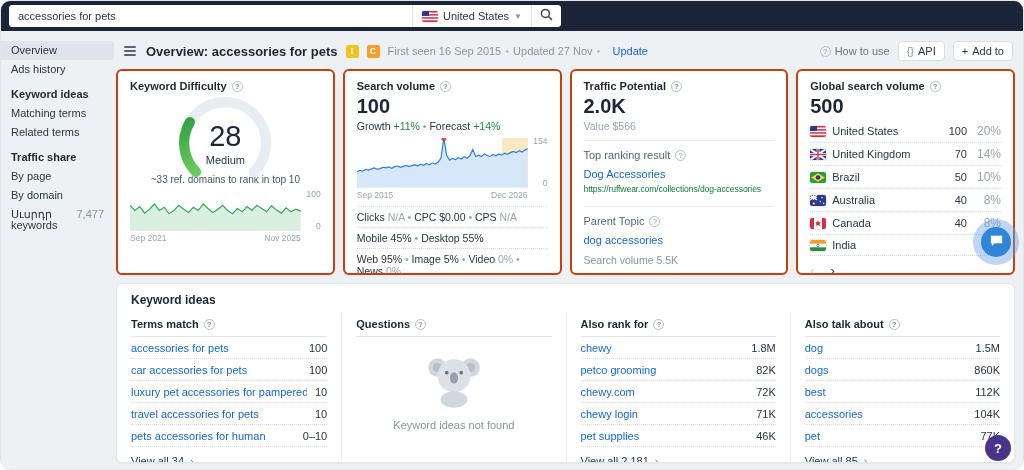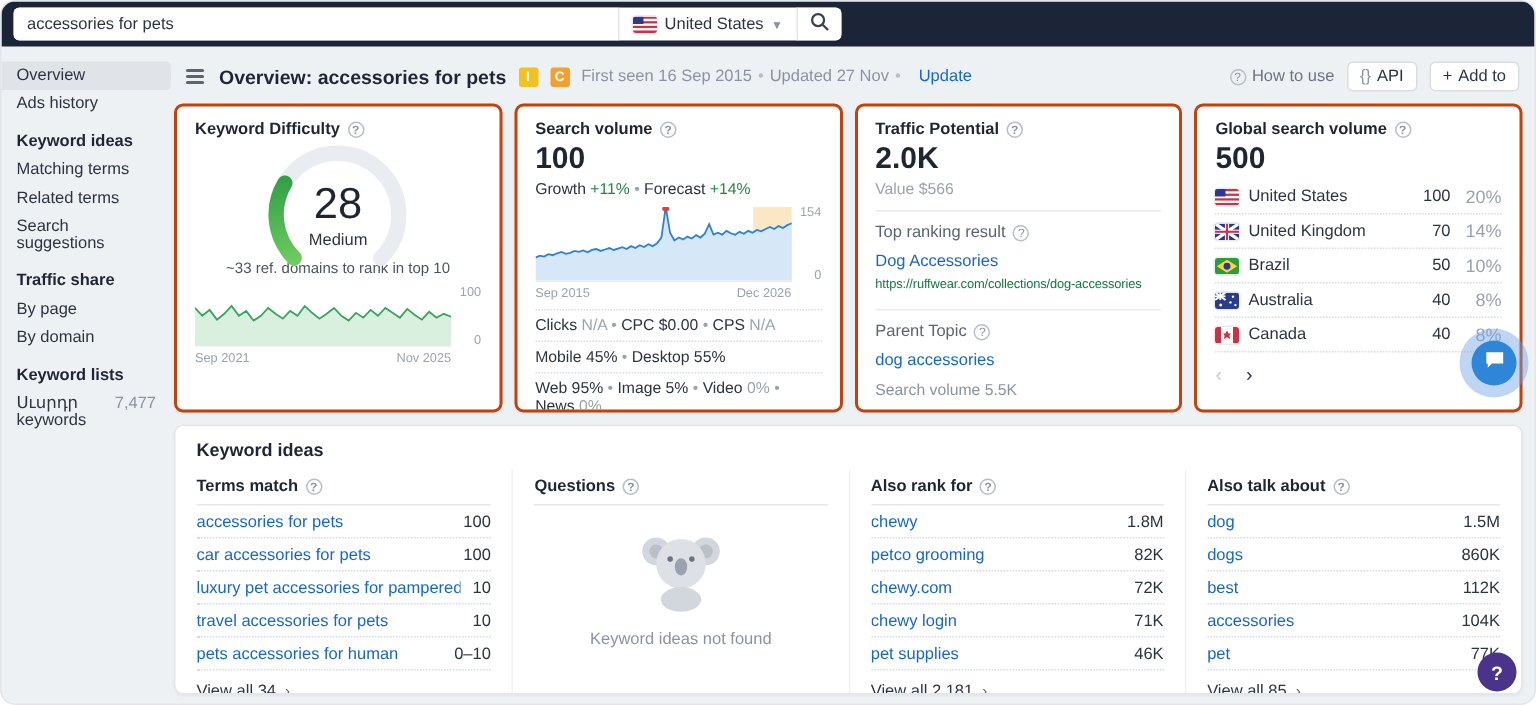--- a/index.html
+++ b/index.html
@@ -144,31 +144,27 @@
         <div class="snav sitem">
           <span>Ads history</span>
         </div>
         <div class="snav ssec"><span>Keyword ideas</span></div>
         <div class="snav sitem">
           <span>Matching terms</span>
         </div>
         <div class="snav sitem">
           <span>Related terms</span>
         </div>
-        <div class="snav sitem">
-          <span>Search suggestions</span>
-        </div>
         <div class="snav ssec"><span>Traffic share</span></div>
         <div class="snav sitem">
           <span>By page</span>
         </div>
         <div class="snav sitem">
           <span>By domain</span>
         </div>
-        <div class="snav ssec"><span>Keyword lists</span></div>
         <div class="snav sitem">
           <span>Սւսրդր keywords</span>
           <span class="scount">7,477</span>
         </div>
       </aside>
 
     <main>
 
       <div class="page-header">
         <span class="burger">
@@ -366,20 +362,33 @@
                     <rect width="16" height="11" fill="#fff"></rect>
                     <rect width="4" height="11" fill="#d02f44"></rect>
                     <rect x="12" width="4" height="11" fill="#d02f44"></rect>
                     <path d="M8 2.3l1 2h1.6l-1 1.6.5 2.1L8 6.9 5.9 8l.5-2.1-1-1.6H7z" fill="#d02f44"></path>
                   </svg>
                 </span>
                 <span class="gname">Canada</span>
                 <span class="gvol">40</span>
                 <span class="gpct">8%</span>
               </div>
+              <div class="grow">
+                <span class="flag">
+                  <svg viewBox="0 0 16 11">
+                    <rect width="16" height="11" fill="#fff"></rect>
+                    <rect width="16" height="3.7" fill="#f59e2d"></rect>
+                    <rect y="7.3" width="16" height="3.7" fill="#2e8b45"></rect>
+                    <circle cx="8" cy="5.5" r="1.2" fill="none" stroke="#2a3b8f" stroke-width="0.6"></circle>
+                  </svg>
+                </span>
+                <span class="gname">India</span>
+                <span class="gvol"></span>
+                <span class="gpct"></span>
+              </div>
             </div>
           <div class="pager">
             <span class="prev">‹</span>
             <span class="next">›</span>
           </div>
         </section>
       </div>
 
       <section class="panel">
         <div class="panel-title">Keyword ideas</div>

